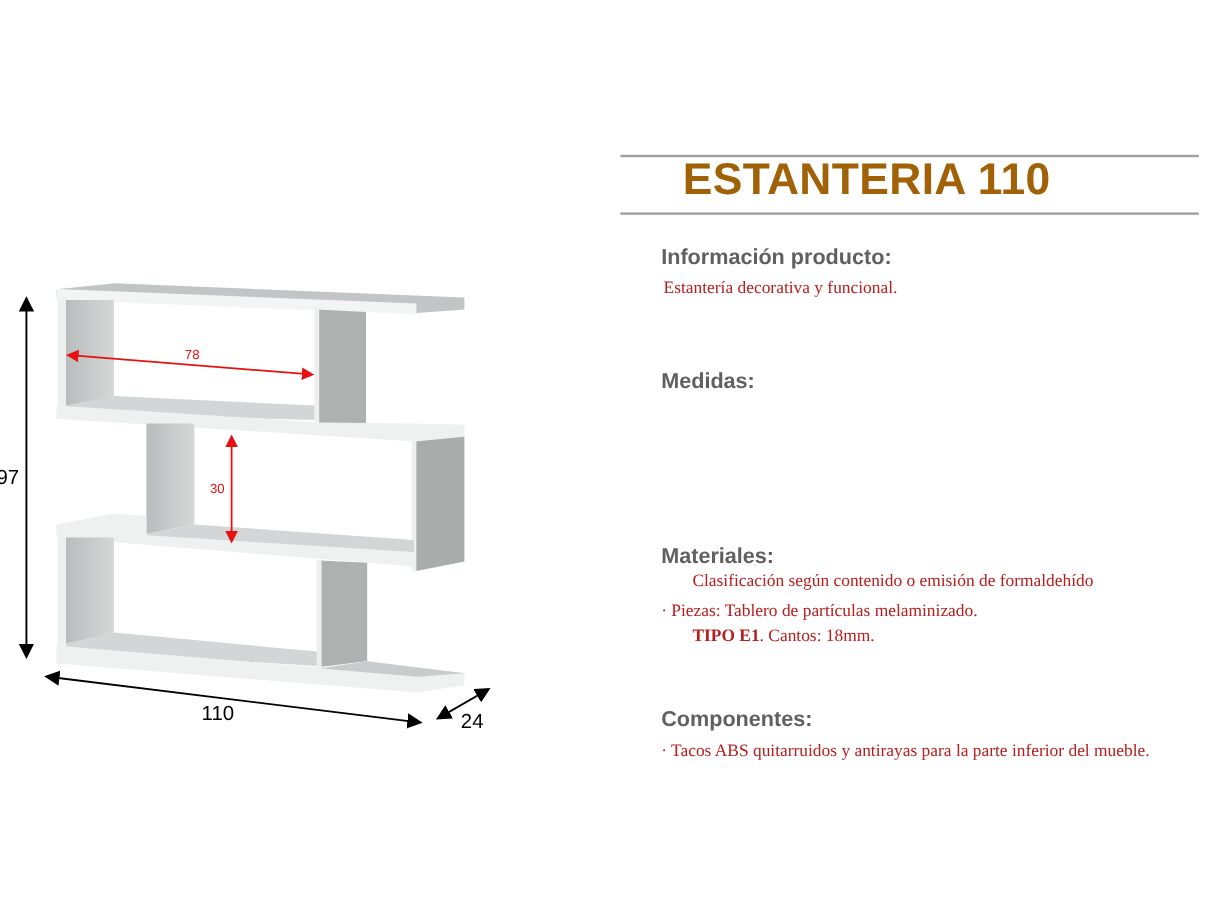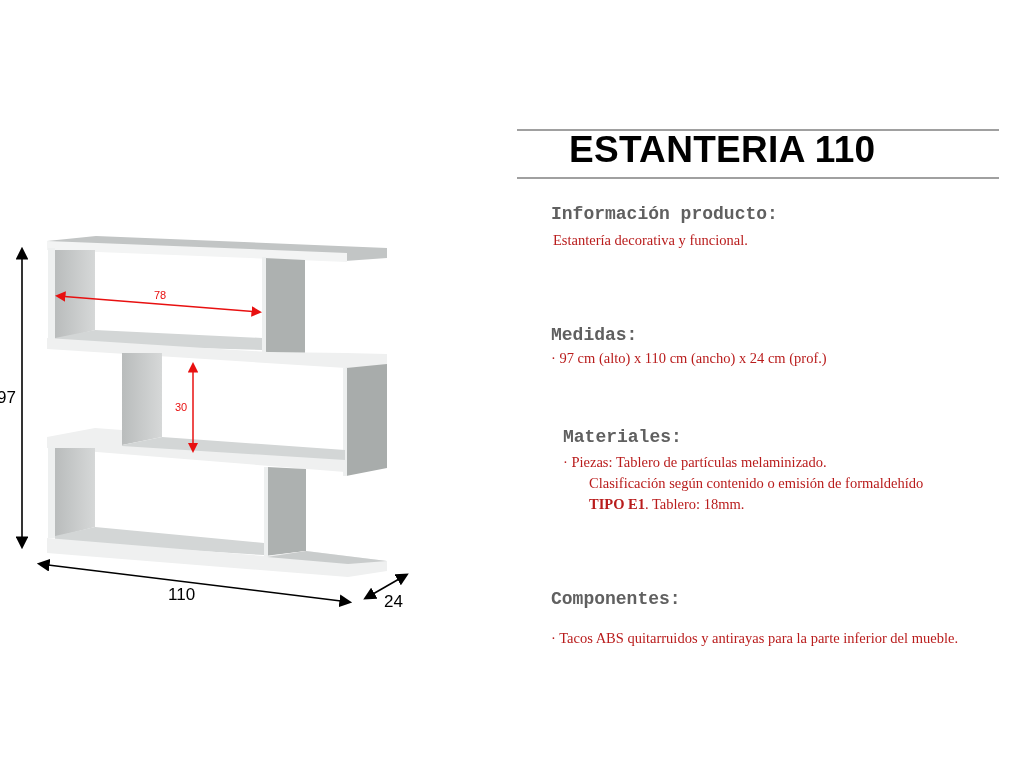--- a/index.html
+++ b/index.html
@@ -1,21 +1,21 @@
 <!DOCTYPE html>
 <html><head>
 <meta charset="utf-8">
 <style>
   html, body { margin:0; padding:0; background:#ffffff; }
   body { width:1024px; height:768px; position:relative; overflow:hidden; font-family:"Liberation Sans", sans-serif; }
   .drawing { position:absolute; left:0; top:0; width:440px; height:768px; }
   .rule { position:absolute; left:517px; width:482px; height:2px; background:#a0a0a0; }
-  .title { position:absolute; left:569px; top:129px; font-family:"Liberation Sans", sans-serif; font-weight:bold; font-size:37px; color:#000000; letter-spacing:0.3px; }
+  .title { position:absolute; left:569px; top:129px; font-family:"Liberation Sans", sans-serif; font-weight:bold; font-size:37px; color:#a16207; letter-spacing:0.3px; }
   .section { position:absolute; left:551px; font-family:"DejaVu Sans", sans-serif; color:#555555; }
-  .section h2 { margin:0; font-size:17px; font-weight:bold; color:#606060; line-height:22px; font-family:Liberation Mono, monospace; font-size:18px;}
+  .section h2 { margin:0; font-size:17px; font-weight:bold; color:#606060; line-height:22px; font-family:Liberation Sans, sans-serif; font-size:18px;}
   .section .line { font-size:13.5px; line-height:21px; color:#b91c1c; font-family:Liberation Serif, serif; font-size:14.5px; white-space:nowrap; }
   .indent { padding-left:26px; }
 </style>
 </head>
 <body>
 
 <svg class="drawing" viewBox="0 0 440 768" xmlns="http://www.w3.org/2000/svg">
   <defs>
     <marker id="arrB" markerWidth="8" markerHeight="8" refX="6" refY="4" orient="auto-start-reverse">
       <path d="M0,0 L8,4 L0,8 z" fill="#000"></path>
@@ -73,28 +73,27 @@
 
 <div class="rule" style="top:129px;"></div>
 <div class="title">ESTANTERIA 110</div>
 <div class="rule" style="top:177px;"></div>
 
 <div class="section" style="top:203px;">
   <h2>Información producto:</h2>
   <div class="line" style="padding-left:2px;margin-top:5px;">Estantería decorativa y funcional.</div>
 </div>
 
-<div class="section" style="top:324px;">
+<div class="section" style="top:306px;text-align:center;">
   <h2>Medidas:</h2>
-  <div class="line" style="margin-top:2px;">· 97 cm (alto) x 110 cm (ancho) x 24 cm (prof.)</div>
 </div>
 
-<div class="section" style="top:426px;margin-left:12px;">
+<div class="section" style="top:452px;">
   <h2>Materiales:</h2>
+  <div class="line indent">Clasificación según contenido o emisión de formaldehído</div>
   <div class="line" style="margin-top:4px;">· Piezas: Tablero de partículas melaminizado.</div>
-  <div class="line indent">Clasificación según contenido o emisión de formaldehído</div>
-  <div class="line indent"><b>TIPO E1</b><span>. Tablero: 18mm.</span></div>
+  <div class="line indent"><b>TIPO E1</b><span>. Cantos: 18mm.</span></div>
 </div>
 
 <div class="section" style="top:588px;">
   <h2>Componentes:</h2>
-  <div class="line" style="margin-top:18px;">· Tacos ABS quitarruidos y antirayas para la parte inferior del mueble.</div>
+  <div class="line" style="margin-top:6px;">· Tacos ABS quitarruidos y antirayas para la parte inferior del mueble.</div>
 </div>
 
 </body></html>

